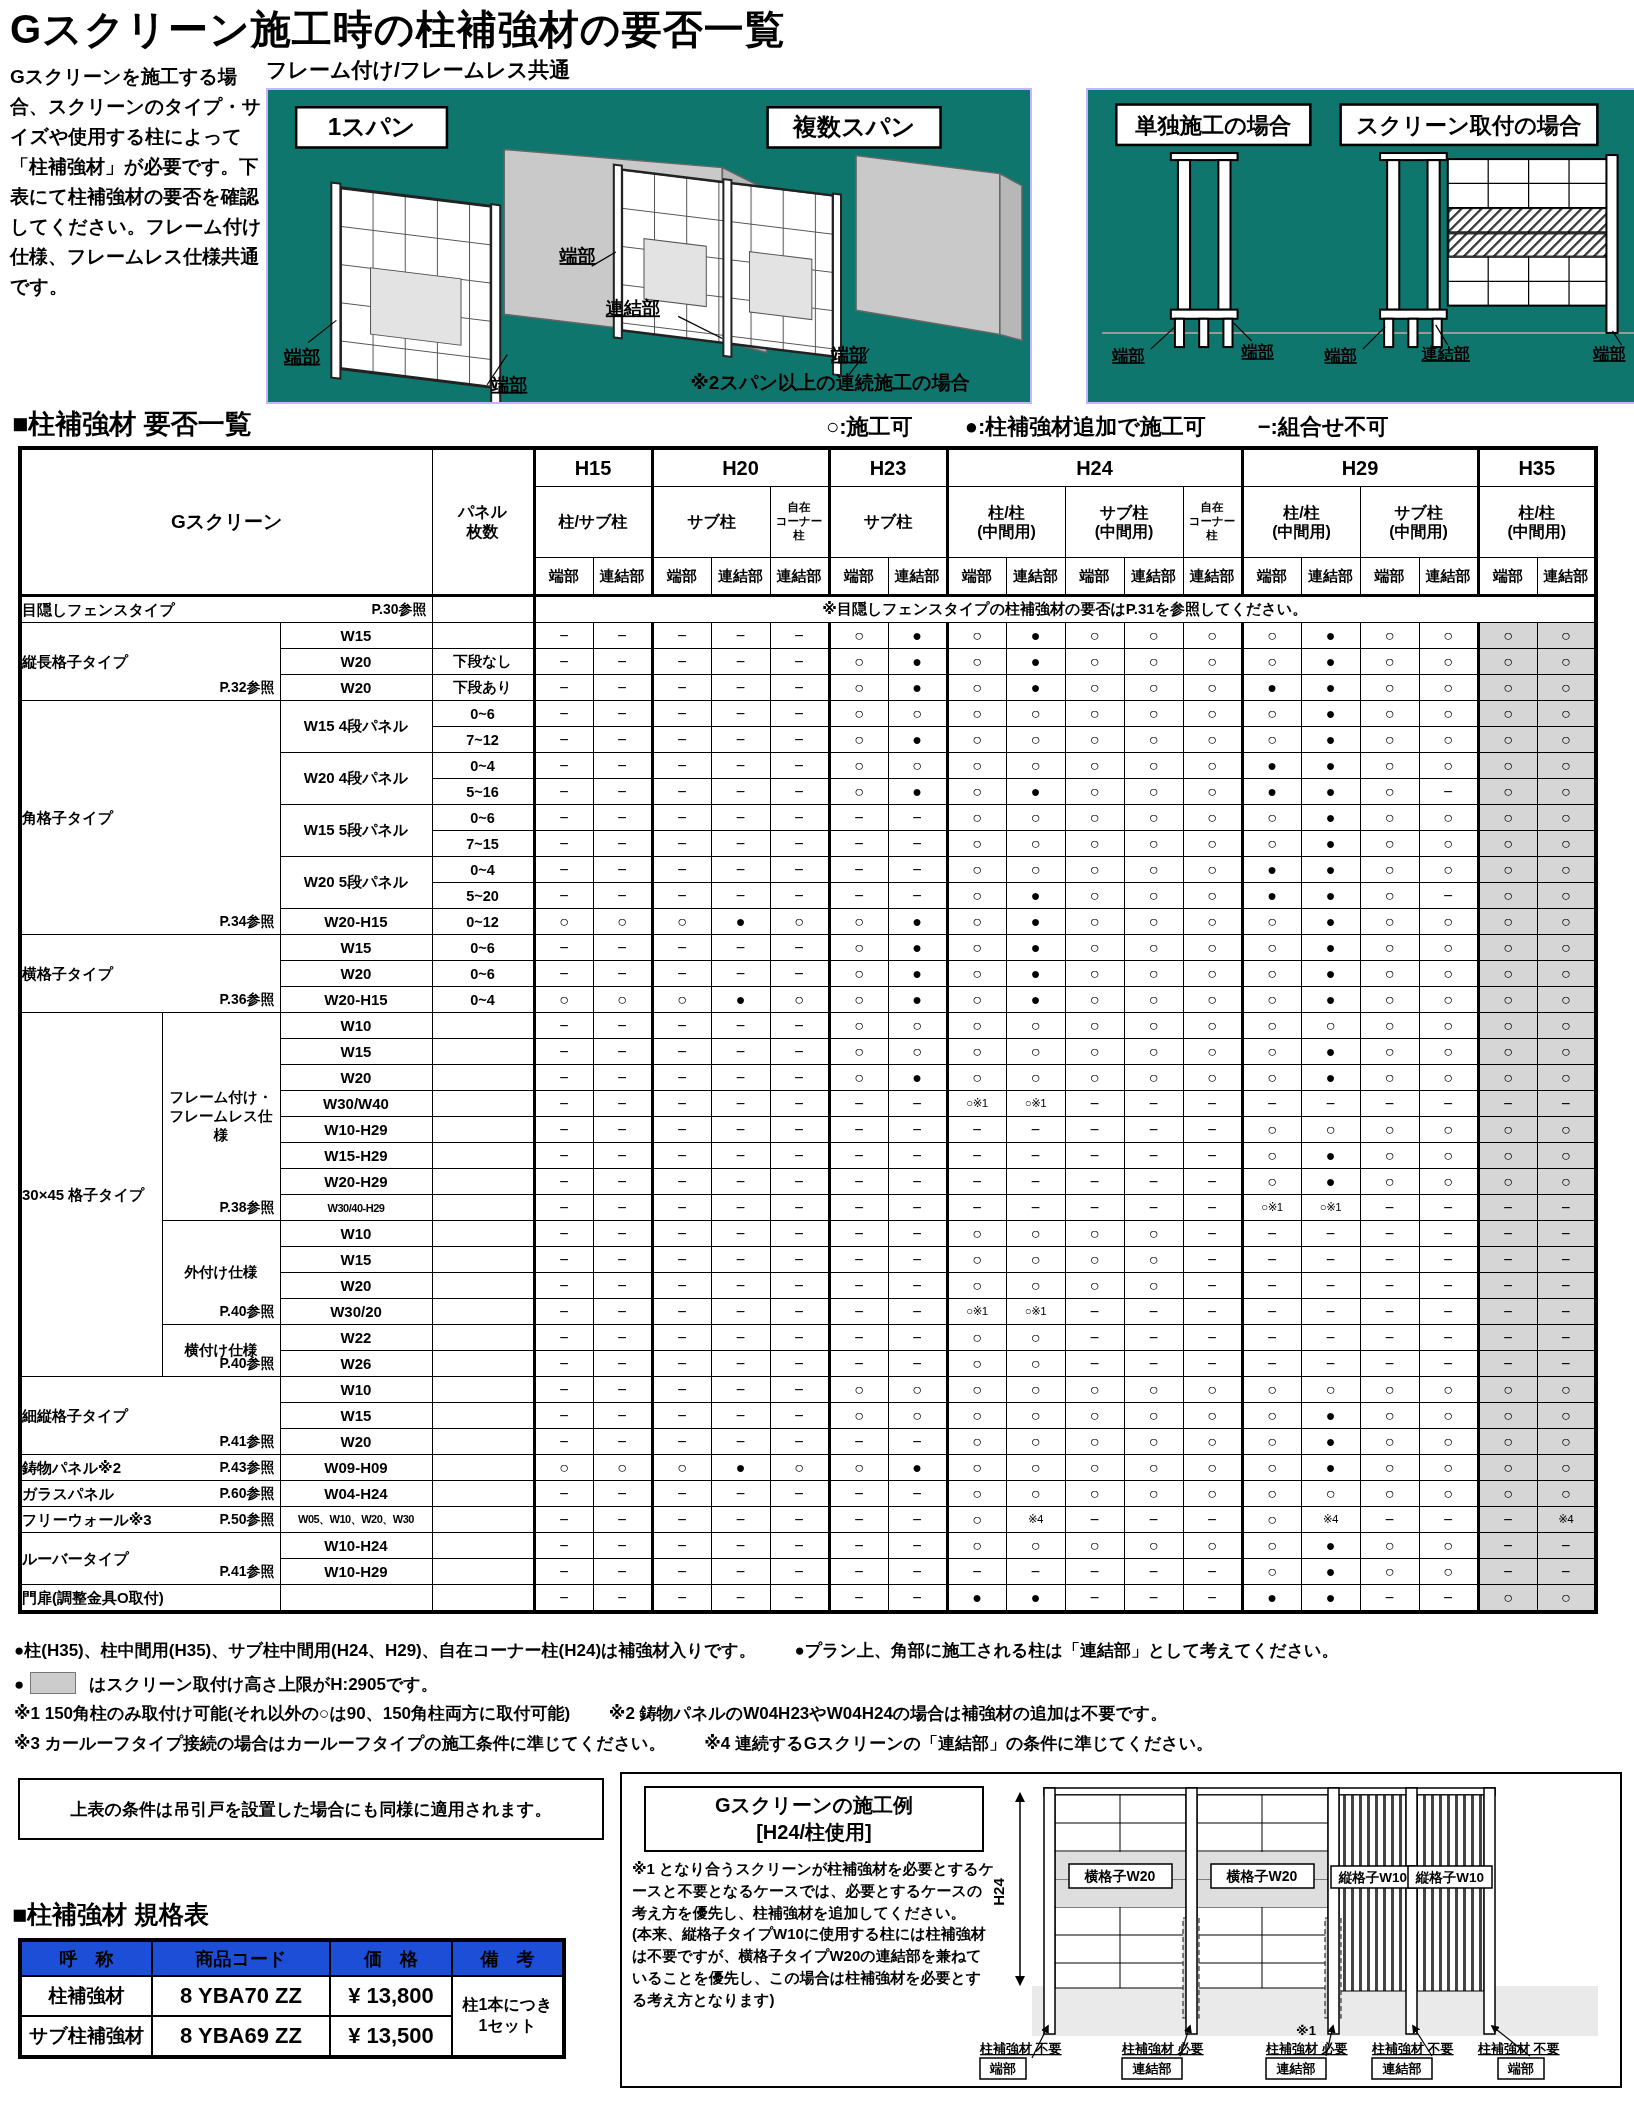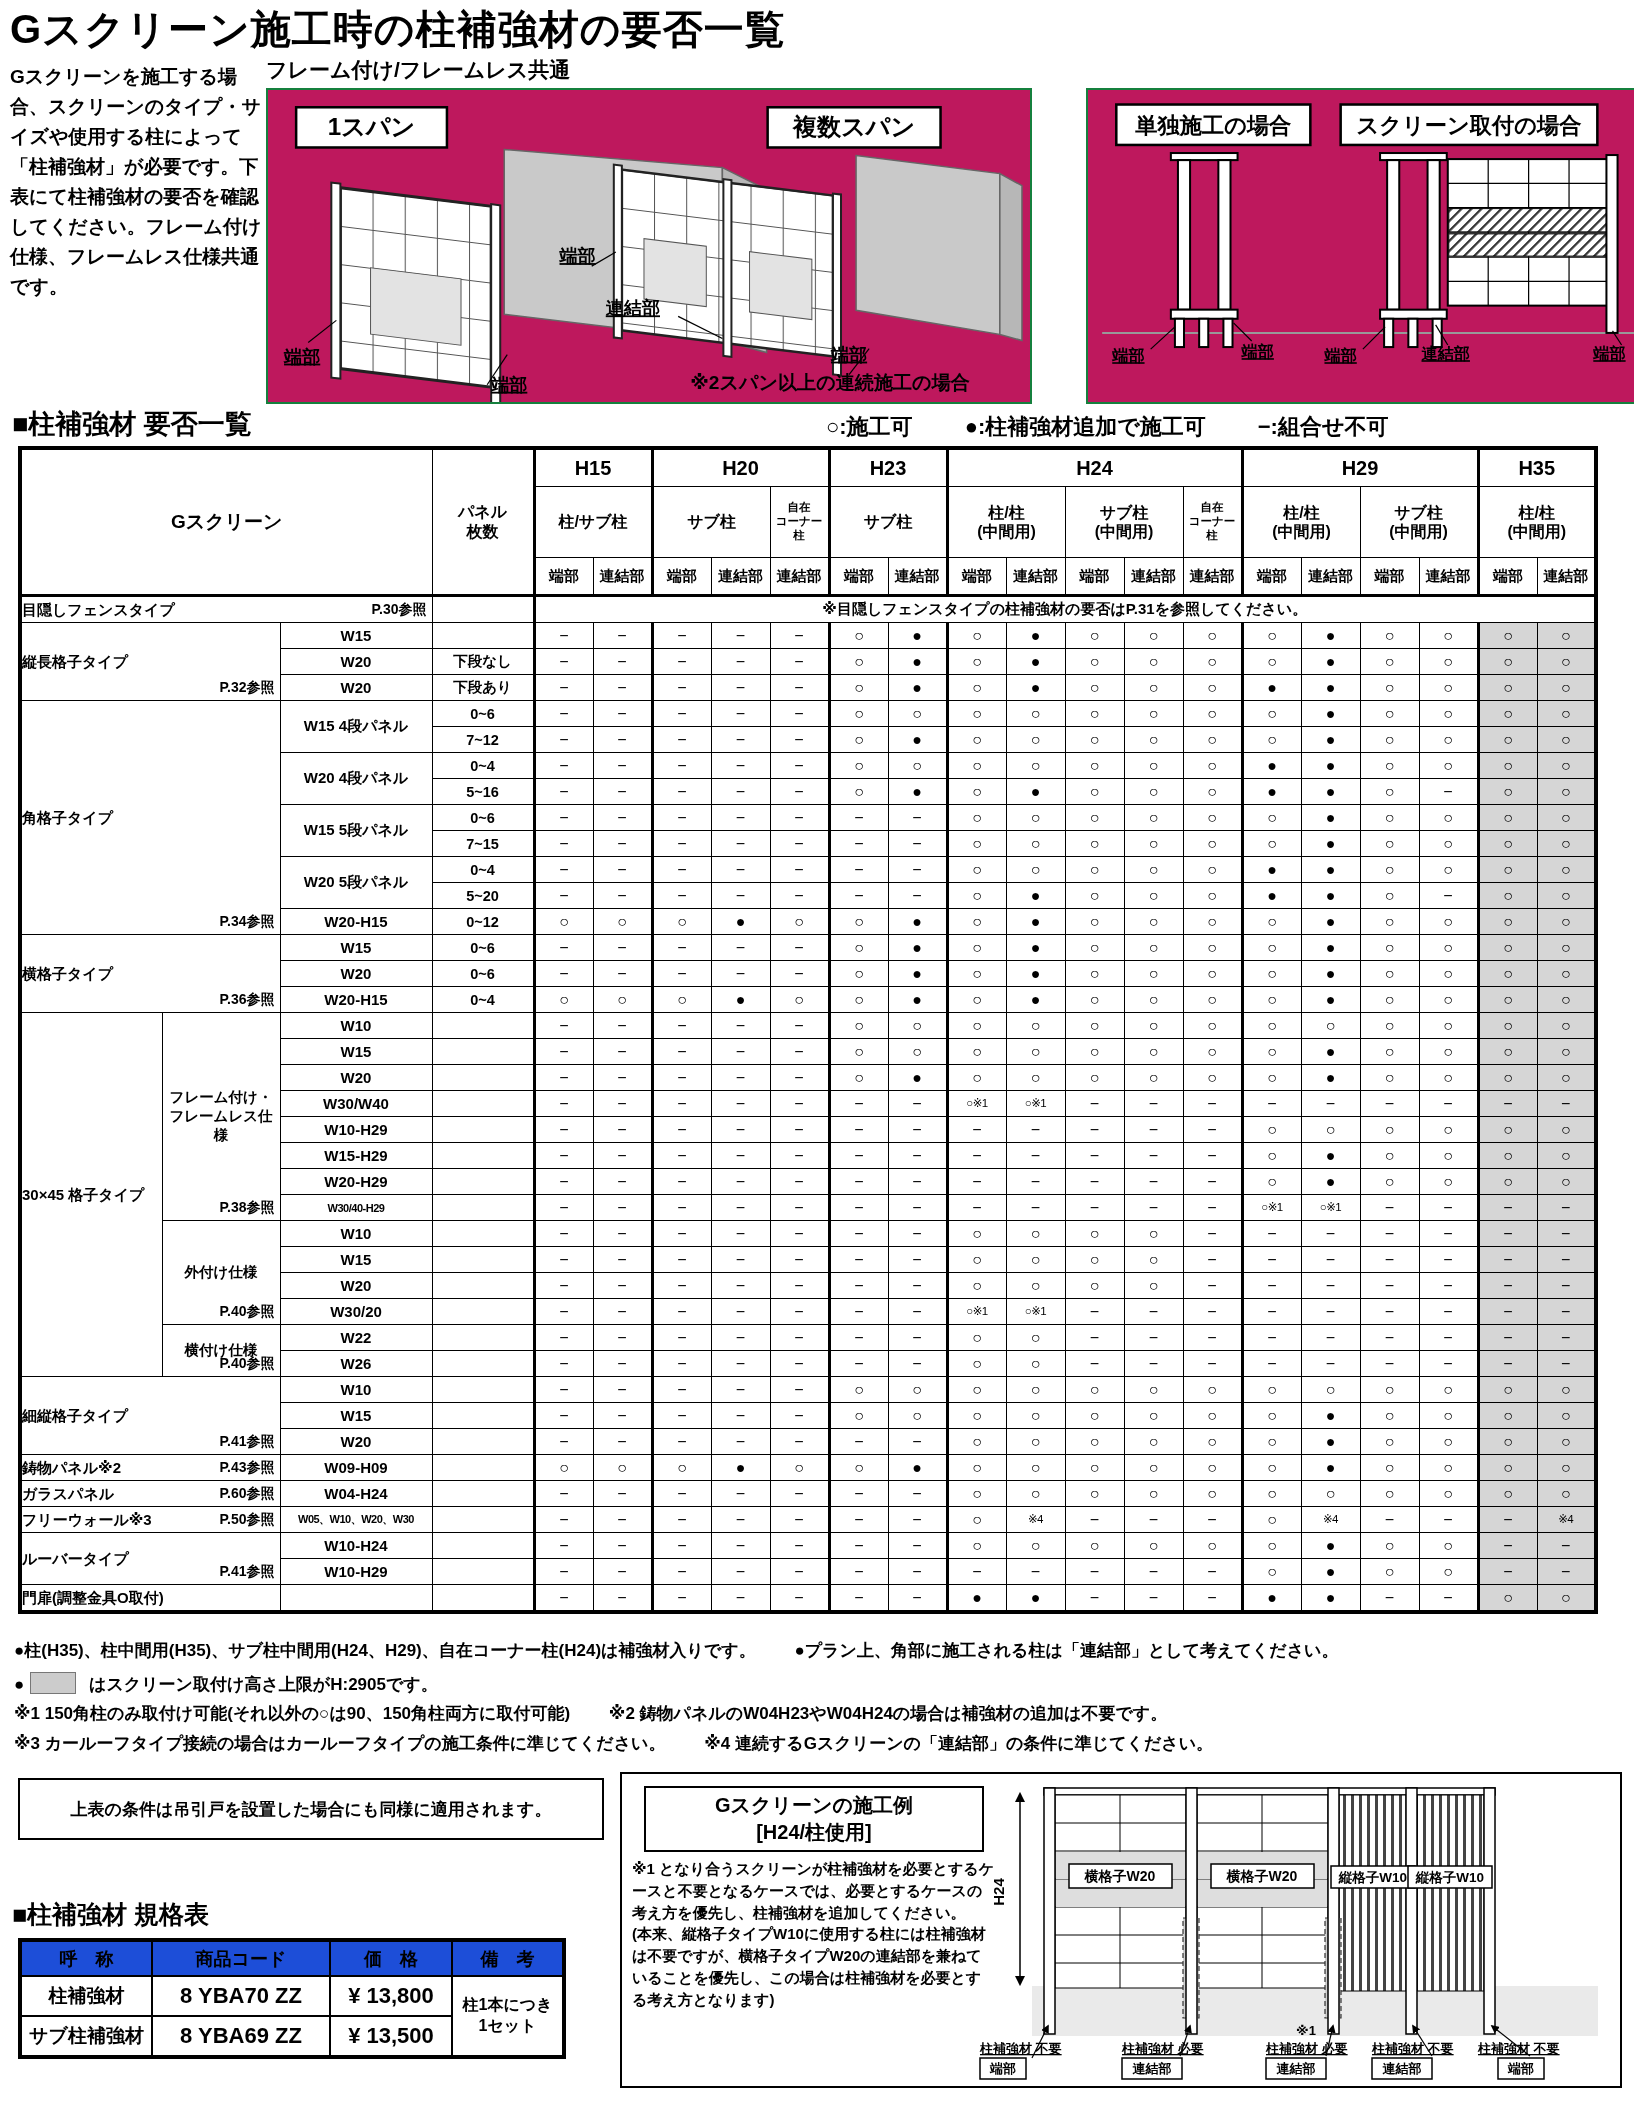--- a/index.html
+++ b/index.html
@@ -2,21 +2,21 @@
 <html><head>
 <meta charset="utf-8">
 <style>
   html,body{margin:0;padding:0;background:#fff;color:#000;
     font-family:"Liberation Sans","DejaVu Sans",sans-serif;}
   #page{position:relative;width:1634px;height:2104px;background:#fff;overflow:hidden;}
   
   .title{position:absolute;left:10px;top:2px;font-size:40px;font-weight:bold;letter-spacing:1px;}
   .intro{position:absolute;left:10px;top:62px;width:256px;font-size:19px;font-weight:bold;line-height:1.58;}
   .common-caption{position:absolute;left:266px;top:56px;font-size:21px;font-weight:bold;}
-  .dbox{position:absolute;border:2px solid #15803d;background:#be185d;}
+  .dbox{position:absolute;border:2px solid #c4b5fd;background:#0f766e;}
   #dbox1{left:266px;top:88px;width:762px;height:312px;}
   #dbox2{left:1048px;top:88px;width:572px;height:312px;margin-left:38px;}
   .dbox svg{display:block;width:100%;height:100%;}
   svg text{font-family:"Liberation Sans","DejaVu Sans",sans-serif;}
   
   .listtitle{position:absolute;left:12px;top:406px;font-size:27px;font-weight:bold;}
   .legend{position:absolute;left:826px;top:412px;font-size:22px;font-weight:600;display:flex;gap:52px;white-space:nowrap;}
   
   #matrix{position:absolute;left:18px;top:446px;border-collapse:collapse;table-layout:fixed;
     border:4px solid #000;background:#fff;}

